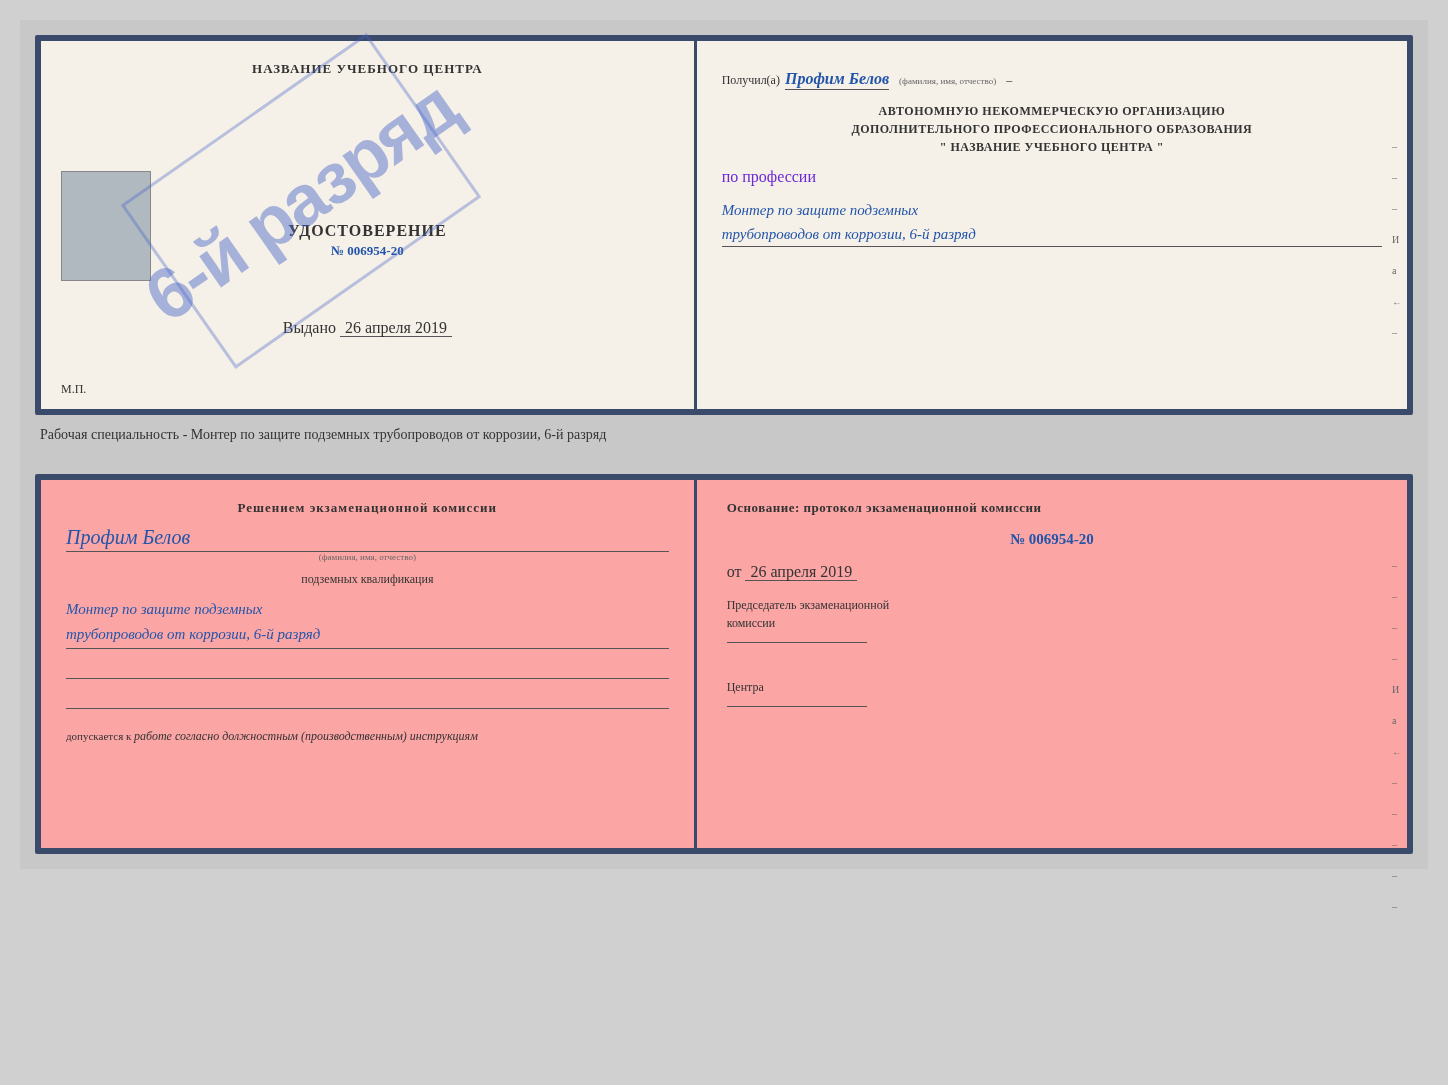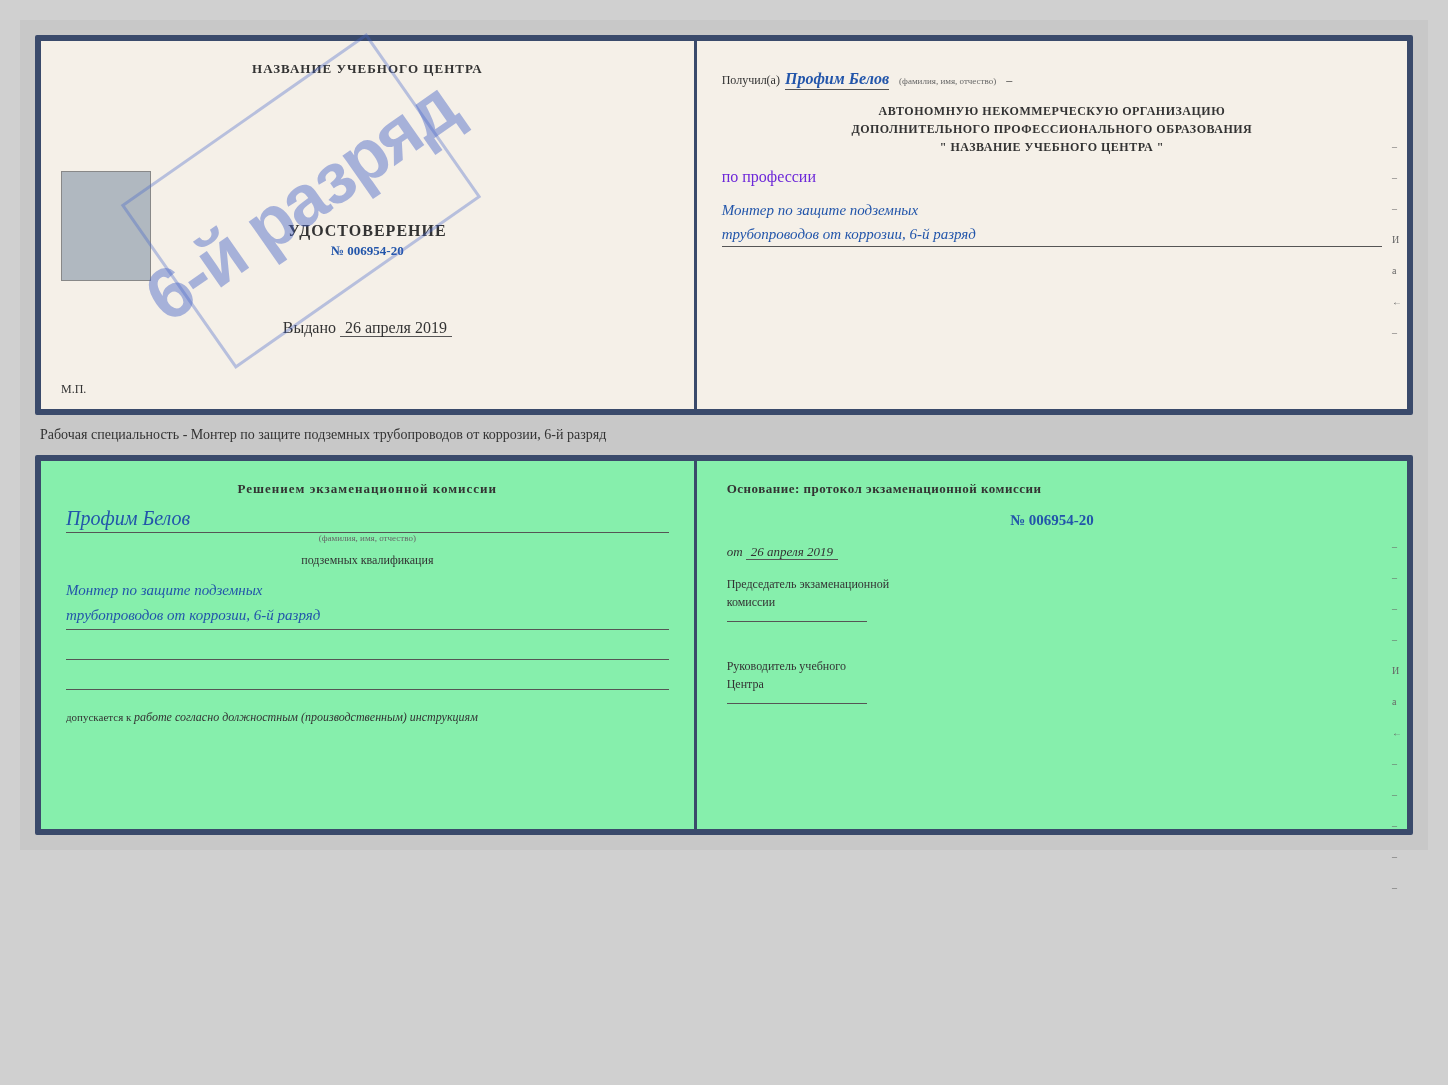--- a/index.html
+++ b/index.html
@@ -205,24 +205,25 @@
     .between-text {
       font-size: 14px;
       color: #333;
       padding: 8px 5px;
       line-height: 1.4;
     }
 
     
     .document-bottom {
       display: flex;
-      background: #86efac;
+      background: #fca5a5;
       border: 6px solid #3a4a6b;
       border-radius: 2px;
       min-height: 380px;
+      margin-top: 19px;
     }
 
     .doc-bottom-left {
       width: 48%;
       border-right: 3px solid #3a4a6b;
       padding: 20px 25px;
       display: flex;
       flex-direction: column;
       gap: 10px;
     }
@@ -299,23 +300,22 @@
     }
 
     .protocol-number {
       font-size: 15px;
       font-weight: bold;
       color: #2255aa;
       text-align: center;
     }
 
     .protocol-date {
-      font-size: 13px;
-      color: #333;
-      font-style: italic;
+      font-size: 16px;
+      color: #333;
     }
 
     .chairman-label {
       font-size: 12px;
       color: #333;
       line-height: 1.5;
     }
 
     .signature-line {
       border-bottom: 1px solid #555;
@@ -446,21 +446,20 @@
       <div>
         <div class="chairman-label">
           <div>Председатель экзаменационной</div>
           <div>комиссии</div>
         </div>
         <div class="signature-line"></div>
       </div>
 
       <div style="margin-top: 20px;">
         <div class="director-label">
-          <div>Руководитель учебного</div>
           <div>Центра</div>
         </div>
         <div class="signature-line"></div>
       </div>
 
       <div class="right-side-marks">
         <span>–</span>
         <span>–</span>
         <span>–</span>
         <span>–</span>

